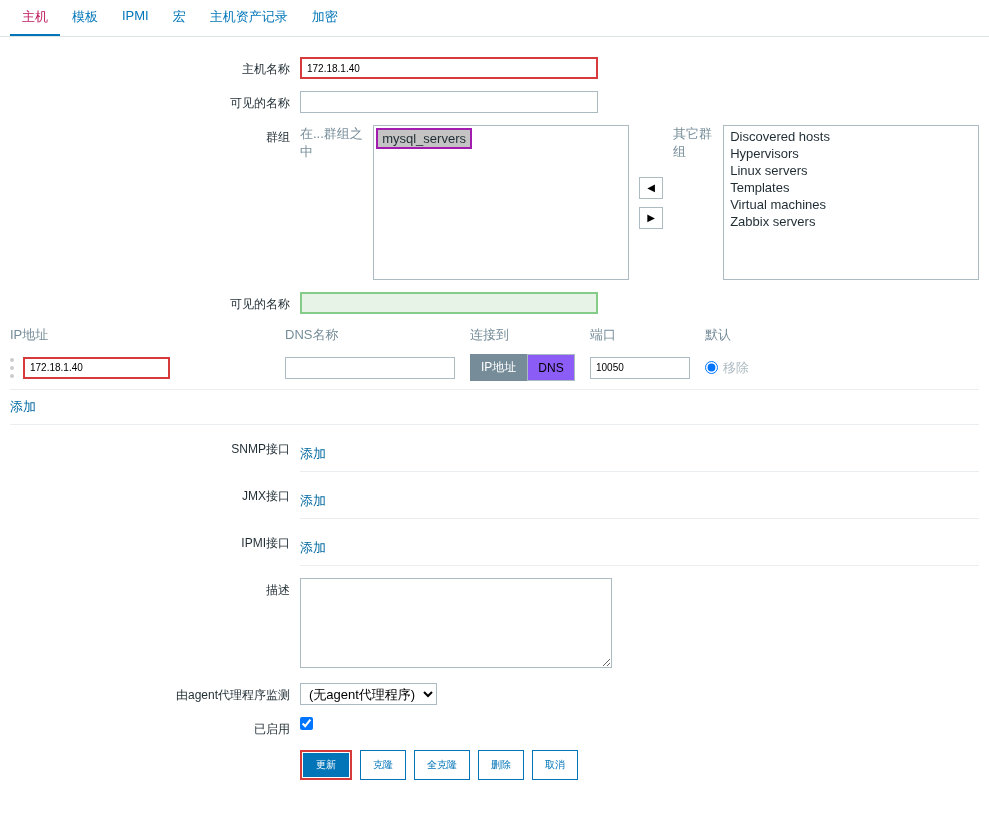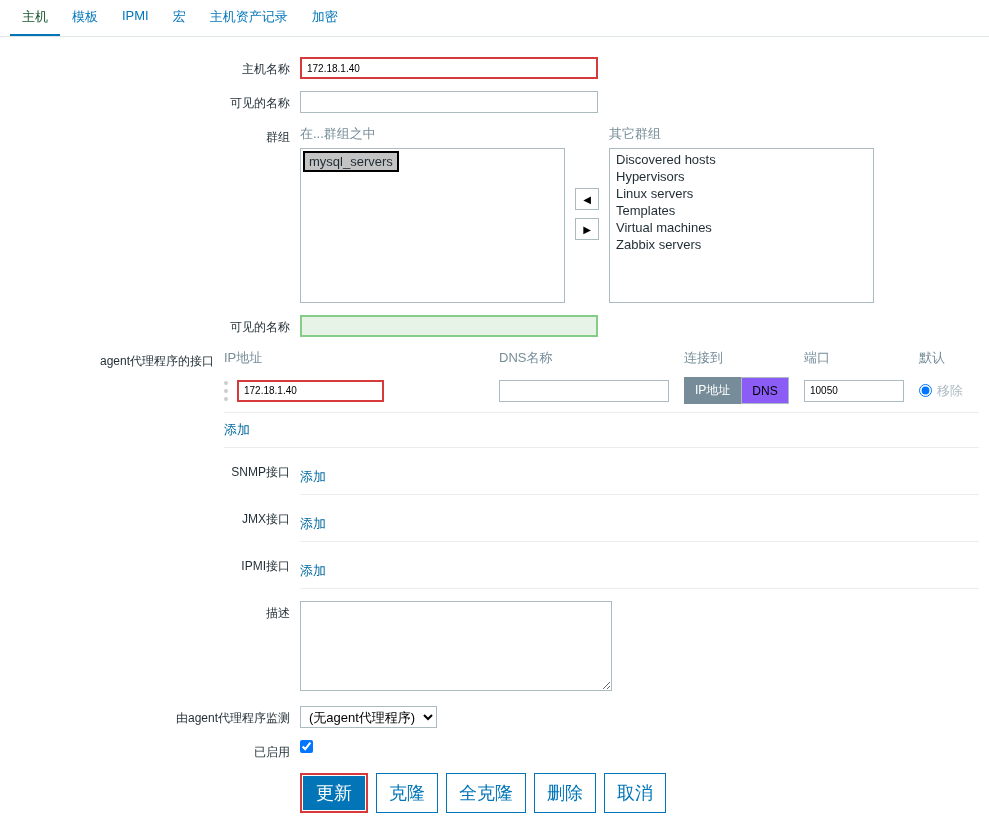--- a/index.html
+++ b/index.html
@@ -1,37 +1,37 @@
 <!DOCTYPE html>
 <html><head>
   <meta charset="utf-8">
   <style>
     * { box-sizing: border-box; margin: 0; padding: 0; }
     body { font-family: Arial, "Helvetica Neue", sans-serif; font-size: 13px; color: #1f2c33; background: #fff; width: 989px; }
     
     .tabs { display: flex; border-bottom: 1px solid #dfe4e7; padding: 0 10px; }
     .tab { padding: 8px 12px; color: #0275b8; cursor: pointer; }
-    .tab.active { color: #14532d; border-bottom: 2px solid #0275b8; }
+    .tab.active { color: #be185d; border-bottom: 2px solid #0275b8; }
     
     .form-area { padding: 20px 10px; }
     .form-row { display: flex; align-items: flex-start; margin-bottom: 12px; }
     .form-label { width: 290px; text-align: right; padding-right: 10px; padding-top: 4px; color: #1f2c33; font-size: 12px; }
     .form-content { flex: 1; }
     
     input[type="text"] { border: 1px solid #acbbc2; padding: 3px 5px; height: 22px; font-size: 10px; }
     .input-hostname { width: 298px; }
     .highlight-red { border: 2px solid #d73a3a !important; }
     .highlight-green { border: 2px solid #86cc89 !important; background: #e6f3e6; }
     
     .groups-container { display: flex; gap: 10px; align-items: flex-start; }
-    .group-col { display: flex; flex-direction: column; }
+    .group-col { display: flex; flex-direction: row; }
     .group-col-label { color: #768d99; margin-bottom: 5px; font-size: 13px; }
     .listbox { border: 1px solid #acbbc2; width: 265px; height: 155px; overflow-y: scroll; background: #fff; font-size: 13px; padding: 2px; }
     .listbox-item { padding: 1px 4px; cursor: default; }
-    .listbox-item.selected { background: #c4c4c4; border: 2px solid #000000; display: inline-block; }
+    .listbox-item.selected { background: #c4c4c4; border: 2px solid #a21caf; display: inline-block; }
     
     .arrow-buttons { display: flex; flex-direction: column; gap: 8px; align-self: center; }
     .arrow-btn { width: 24px; height: 22px; border: 1px solid #acbbc2; background: #fff; cursor: pointer; display: flex; align-items: center; justify-content: center; font-size: 10px; }
     
     .new-group-input { width: 298px; height: 26px; }
     
     .interface-table { width: 100%; }
     .interface-header { display: flex; gap: 15px; color: #768d99; font-size: 13px; margin-bottom: 5px; }
     .interface-header > div:nth-child(1) { width: 260px; }
     .interface-header > div:nth-child(2) { width: 170px; }
@@ -49,21 +49,21 @@
     .radio-default { display: flex; align-items: center; gap: 5px; color: #acbbc2; }
     
     .add-link { color: #0369a1; cursor: pointer; font-size: 13px; padding: 8px 0; display: inline-block; text-align: right; }
     .section-row { border-bottom: 1px solid #ebeef0; }
     
     textarea.desc { width: 312px; height: 90px; border: 1px solid #acbbc2; padding: 3px; font-family: inherit; font-size: 13px; resize: both; }
     
     select.proxy-select { border: 1px solid #acbbc2; padding: 2px 4px; height: 22px; font-size: 13px; background: #fff; }
     
     .btn-row { display: flex; gap: 8px; }
-    .btn { padding: 4px 12px; border: 1px solid #0275b8; background: #fff; color: #0275b8; cursor: pointer; font-size: 18px; text-align: center; }
+    .btn { padding: 4px 12px; border: 1px solid #0275b8; background: #fff; color: #0275b8; cursor: pointer; font-size: 10px; text-align: center; }
     .btn.primary { background: #0275b8; color: #fff; }
     .btn-wrap-red { border: 2px solid #d73a3a; padding: 1px; display: inline-block; }
     
     .dotted-drag { border-left: 4px dotted #ccc; width: 8px; height: 20px; margin-right: 5px; }
   </style>
 </head>
 <body>
 
 <div class="tabs">
   <div class="tab active">主机</div>
@@ -124,21 +124,20 @@
   </div>
 
   <div class="form-row">
     <div class="form-label">可见的名称</div>
     <div class="form-content">
       <input type="text" class="new-group-input highlight-green" value="" style="">
     </div>
   </div>
 
   <div class="form-row">
-    <div class="form-label">agent代理程序的接口</div>
     <div class="form-content interface-table">
       <div class="interface-header">
         <div>IP地址</div>
         <div>DNS名称</div>
         <div>连接到</div>
         <div>端口</div>
         <div>默认</div>
       </div>
       <div class="interface-row section-row">
         <div style="display:flex;align-items:center;width:260px;">

